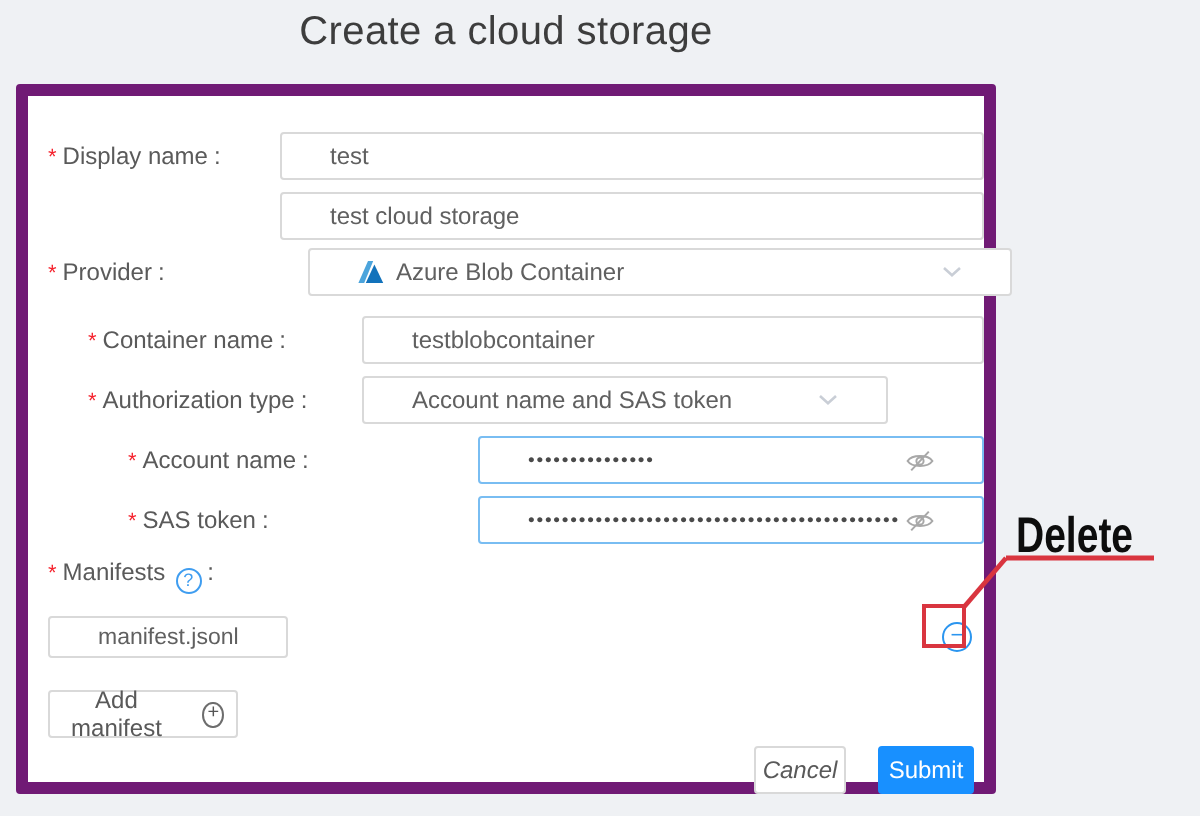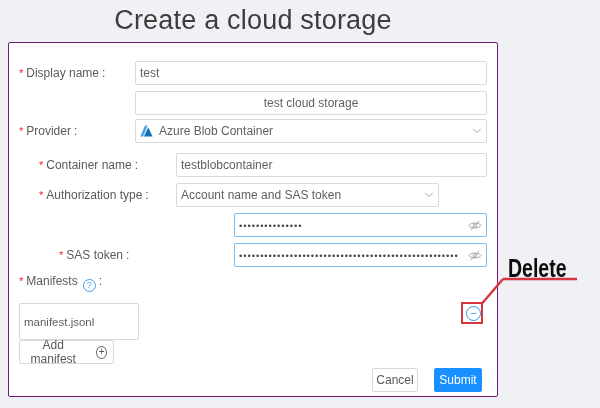--- a/index.html
+++ b/index.html
@@ -3,36 +3,36 @@
 <meta charset="utf-8">
 <style>
   html,body{margin:0;padding:0;}
   body{
     width:600px;height:408px;position:relative;overflow:hidden;
     background:#eff1f4;
     font-family:"Liberation Sans",sans-serif;
   }
   .page-title{
     position:absolute;left:8px;top:5px;width:490px;
-    text-align:center;font-size:27px;font-weight:400;color:#3d3d3d;letter-spacing:.2px;
+    text-align:center;font-size:20px;font-weight:400;color:#3d3d3d;letter-spacing:.2px;
   }
   .card{
     position:absolute;left:8px;top:42px;width:490px;height:355px;
-    background:#fff;border:1px solid #701a75;border-radius:2px;box-sizing:border-box;
+    background:#fff;border:6px solid #701a75;border-radius:2px;box-sizing:border-box;
   }
   .lbl{
     position:absolute;height:24px;line-height:24px;font-size:12px;color:#5a5a5a;white-space:nowrap;
   }
   .star{color:#f5222d;margin-right:3px;font-size:11px;}
   .colon{margin-left:3px;color:#5a5a5a;}
   .inp,.sel,.pwd{
     position:absolute;box-sizing:border-box;height:24px;
     border:1px solid #d9d9d9;border-radius:2px;background:#fff;
     font-size:12px;color:#606060;font-family:"Liberation Sans",sans-serif;
-    padding:0 4px;outline:none;
+    padding:0 24px;outline:none;
   }
   .sel,.pwd{display:flex;align-items:center;}
   .sel .sel-text{margin-right:auto;}
   .sel .chev{margin-left:auto;flex:0 0 auto;display:flex;}
   .pwd{border-color:#79bdf2;}
   .dots{
     font-size:9.5px;letter-spacing:.9px;color:#4a4a4a;
     white-space:nowrap;overflow:hidden;margin-right:auto;max-width:calc(100% - 18px);
   }
   .eye{margin-left:auto;flex:0 0 auto;display:flex;cursor:pointer;}
@@ -53,46 +53,46 @@
     position:absolute;left:10px;top:297px;width:95px;height:24px;box-sizing:border-box;
     background:#fff;border:1px solid #d9d9d9;border-radius:2px;
     display:flex;align-items:center;justify-content:center;gap:16px;
     font-size:12px;color:#595959;cursor:pointer;font-family:"Liberation Sans",sans-serif;
   }
   .btn{
     position:absolute;top:325px;height:24px;box-sizing:border-box;border-radius:2px;
     font-size:12px;display:flex;align-items:center;justify-content:center;cursor:pointer;
     font-family:"Liberation Sans",sans-serif;
   }
-  .btn-cancel{left:363px;width:46px;background:#fff;border:1px solid #d9d9d9;color:#595959;}
+  .btn-cancel{left:363px;width:46px;background:#fff;border:1px solid #d9d9d9;color:#595959;font-style:italic;}
   .btn-submit{left:425px;width:48px;background:#1890ff;border:1px solid #1890ff;color:#fff;}
   .annot-text{
     position:absolute;left:508px;top:254px;font-size:25px;font-weight:bold;color:#0d0d0d;
     transform:scaleX(.78);transform-origin:0 0;white-space:nowrap;
   }
   .annot-svg{position:absolute;left:455px;top:250px;pointer-events:none;}
 </style>
 </head>
 <body>
 
 <div class="page-title">Create a cloud storage</div>
 
 <div class="card">
 
   <div class="lbl" style="left:10px;top:18px">
     <span class="star">*</span><span>Display name</span><span class="colon">:</span>
   </div>
   <input class="inp" style="left: 126px; top: 18px; width: 352px;" value="test">
 
-  <input class="inp" style="left: 126px; top: 48px; width: 352px; text-align: center;" value="test cloud storage">
+  <input class="inp" style="left: 126px; top: 48px; width: 352px;" value="test cloud storage">
 
   <div class="lbl" style="left:10px;top:76px">
     <span class="star">*</span><span>Provider</span><span class="colon">:</span>
   </div>
-  <div class="sel" style="left:126px;top:76px;width:352px">
+  <div class="sel" style="left:140px;top:76px;width:352px">
     <span style="display:flex;margin-right:6px">
       <svg width="13" height="12" viewBox="0 0 13 12">
         <polygon points="5.0,0.5 7.6,0.5 3.1,11.5 0.2,11.5" fill="#4ba4dc"></polygon>
         <polygon points="8.2,2.2 12.6,11.5 3.9,11.5" fill="#1272bb"></polygon>
       </svg>
     </span>
     <span class="sel-text">Azure Blob Container</span>
     <span class="chev">
       <svg width="10" height="6" viewBox="0 0 10 6">
           <path d="M1,1 L5,4.6 L9,1" stroke="#c9ced6" stroke-width="1.3" fill="none"></path>
@@ -110,20 +110,23 @@
   </div>
   <div class="sel" style="left:167px;top:140px;width:263px">
     <span class="sel-text">Account name and SAS token</span>
     <span class="chev">
       <svg width="10" height="6" viewBox="0 0 10 6">
           <path d="M1,1 L5,4.6 L9,1" stroke="#c9ced6" stroke-width="1.3" fill="none"></path>
         </svg>
     </span>
   </div>
 
+  <div class="lbl" style="left:50px;top:170px">
+    <span class="star">*</span><span>Account name</span><span class="colon">:</span>
+  </div>
   <div class="pwd" style="left:225px;top:170px;width:253px">
     <span class="dots">•••••••••••••••</span>
     <span class="eye">
       <svg width="14" height="11" viewBox="0 0 14 11">
         <path d="M0.8 5.5 C3 2.2 11 2.2 13.2 5.5 C11 8.8 3 8.8 0.8 5.5 Z" stroke="#a8a8a8" fill="none"></path>
         <circle cx="7" cy="5.5" r="1.8" stroke="#a8a8a8" fill="none"></circle>
         <line x1="2.6" y1="10.2" x2="11.4" y2="0.8" stroke="#a8a8a8"></line>
       </svg>
     </span>
   </div>
@@ -138,21 +141,21 @@
         <path d="M0.8 5.5 C3 2.2 11 2.2 13.2 5.5 C11 8.8 3 8.8 0.8 5.5 Z" stroke="#a8a8a8" fill="none"></path>
         <circle cx="7" cy="5.5" r="1.8" stroke="#a8a8a8" fill="none"></circle>
         <line x1="2.6" y1="10.2" x2="11.4" y2="0.8" stroke="#a8a8a8"></line>
       </svg>
     </span>
   </div>
 
   <div class="lbl" style="left:10px;top:226px">
     <span class="star">*</span><span>Manifests</span><span class="circle-ico help-ico">?</span><span>:</span>
   </div>
-  <input class="inp" style="left: 10px; top: 260px; width: 120px; height: 37px; font-size: 11.5px;" value="manifest.jsonl">
+  <input class="inp" style="left: 10px; top: 260px; width: 120px; height: 21px; font-size: 11.5px;" value="manifest.jsonl">
 
   <button class="minus-btn">
     <span>−</span>
   </button>
 
   <button class="add-btn">
     <span>Add manifest</span>
     <span class="circle-ico plus-ico">+</span>
   </button>
 

